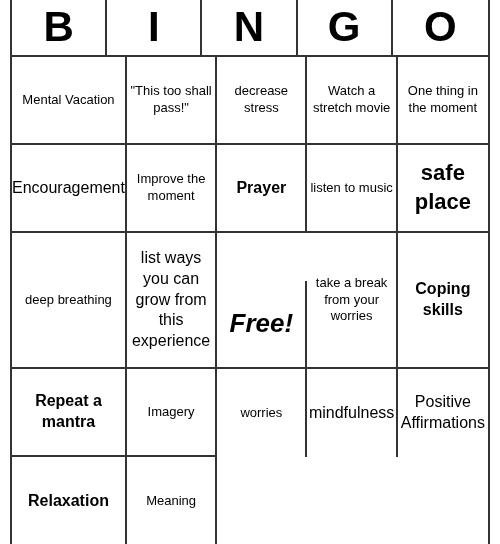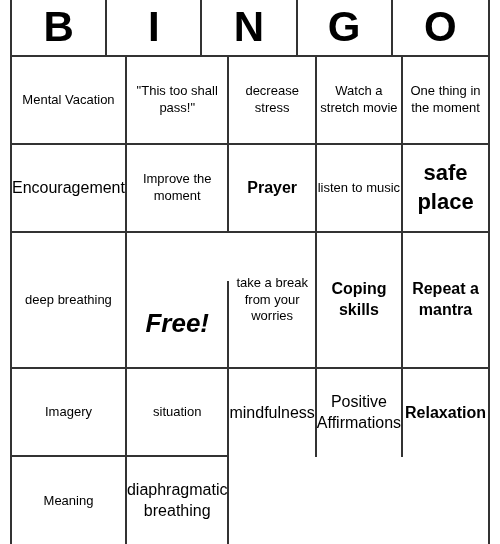--- a/index.html
+++ b/index.html
@@ -87,25 +87,25 @@
       <div class="bingo-cell">"This too shall pass!"</div>
       <div class="bingo-cell">decrease stress</div>
       <div class="bingo-cell">Watch a stretch movie</div>
       <div class="bingo-cell">One thing in the moment</div>
       <div class="bingo-cell small">Encouragement</div>
       <div class="bingo-cell">Improve the moment</div>
       <div class="bingo-cell medium-large">Prayer</div>
       <div class="bingo-cell">listen to music</div>
       <div class="bingo-cell large">safe place</div>
       <div class="bingo-cell">deep breathing</div>
+      <div class="bingo-cell small">list ways you can grow from this experience</div>
       <div class="bingo-cell free">Free!</div>
       <div class="bingo-cell">take a break from your worries</div>
       <div class="bingo-cell medium-large">Coping skills</div>
       <div class="bingo-cell medium-large">Repeat a mantra</div>
       <div class="bingo-cell">Imagery</div>
-      <div class="bingo-cell">situation</div>
+      <div class="bingo-cell">worries</div>
       <div class="bingo-cell small">mindfulness</div>
       <div class="bingo-cell small">Positive Affirmations</div>
       <div class="bingo-cell medium-large">Relaxation</div>
       <div class="bingo-cell">Meaning</div>
-      <div class="bingo-cell small">diaphragmatic breathing</div>
     </div>
 </div>
 
 </body></html>

